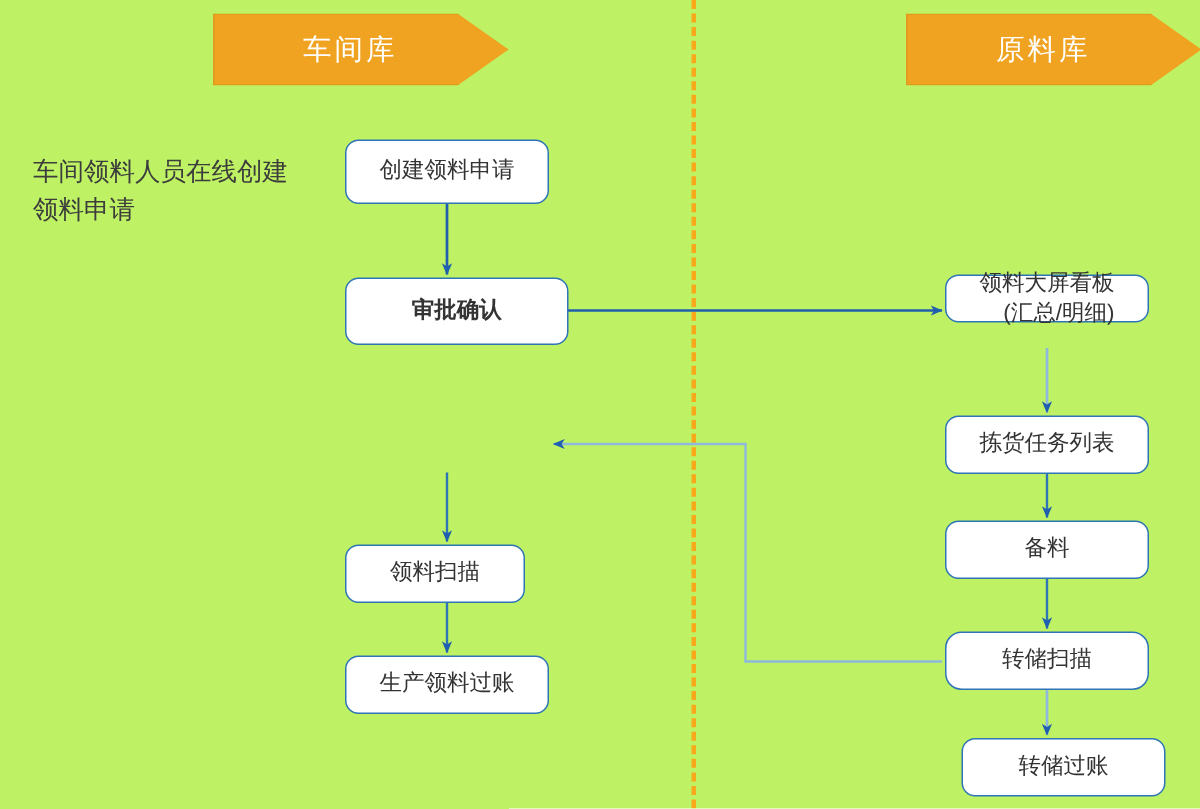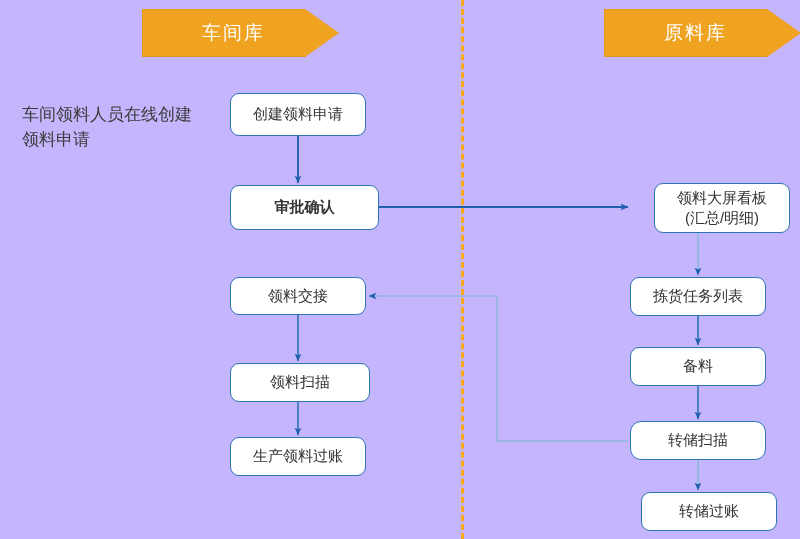--- a/index.html
+++ b/index.html
@@ -8,21 +8,21 @@
     padding: 0;
     background: #ffffff;
   }
   body {
     font-family: "Liberation Sans", "DejaVu Sans", sans-serif;
   }
   #canvas {
     position: relative;
     width: 800px;
     height: 539px;
-    background: #c4b5fd;
+    background: #bef264;
     overflow: hidden;
   }
   
   .banner {
     position: absolute;
     display: flex;
     align-items: center;
     justify-content: center;
     color: #ffffff;
     font-size: 19px;
@@ -61,25 +61,25 @@
     font-size: 15px;
     line-height: 1.35;
     padding: 2px 12px;
   }
   .node .l2 { display: block; }
 
   
   #node-create    { left: 230px; top: 93px;  width: 136px; height: 43px; }
   #node-approve   { left: 230px; top: 185px; width: 149px; height: 45px; font-weight: bold; }
   #node-handover  { left: 230px; top: 277px; width: 136px; height: 38px; }
-  #node-scan      { left: 230px; top: 363px; width: 140px; height: 39px; }
+  #node-scan      { left: 230px; top: 363px; width: 120px; height: 39px; }
   #node-post      { left: 230px; top: 437px; width: 136px; height: 39px; }
 
   
-  #node-board     { left: 654px; top: 183px; width: 136px; height: 50px; }
+  #node-board     { left: 630px; top: 183px; width: 136px; height: 32px; text-align: right; }
   #node-picklist  { left: 630px; top: 277px; width: 136px; height: 39px; }
   #node-prepare   { left: 630px; top: 347px; width: 136px; height: 39px; }
   #node-transscan { left: 630px; top: 421px; width: 136px; height: 39px; border-radius: 11px; }
   #node-transpost { left: 641px; top: 492px; width: 136px; height: 39px; }
 
   
   .note {
     position: absolute;
     color: #3c3c3c;
     font-size: 17px;
@@ -143,23 +143,20 @@
 
     <path d="M298,402 L298,435" fill="none" stroke="#2e75b6" stroke-width="1.6" marker-end="url(#arrow-dark)"></path>
   </svg>
 
   <div class="node" id="node-create">
     <span>创建领料申请</span>
   </div>
   <div class="node" id="node-approve">
     <span>审批确认</span>
   </div>
-  <div class="node" id="node-handover">
-    <span>领料交接</span>
-  </div>
   <div class="node" id="node-scan">
     <span>领料扫描</span>
   </div>
   <div class="node" id="node-post">
     <span>生产领料过账</span>
   </div>
 
   <div class="node" id="node-board">
     <span>
       <span class="l2">领料大屏看板</span>

